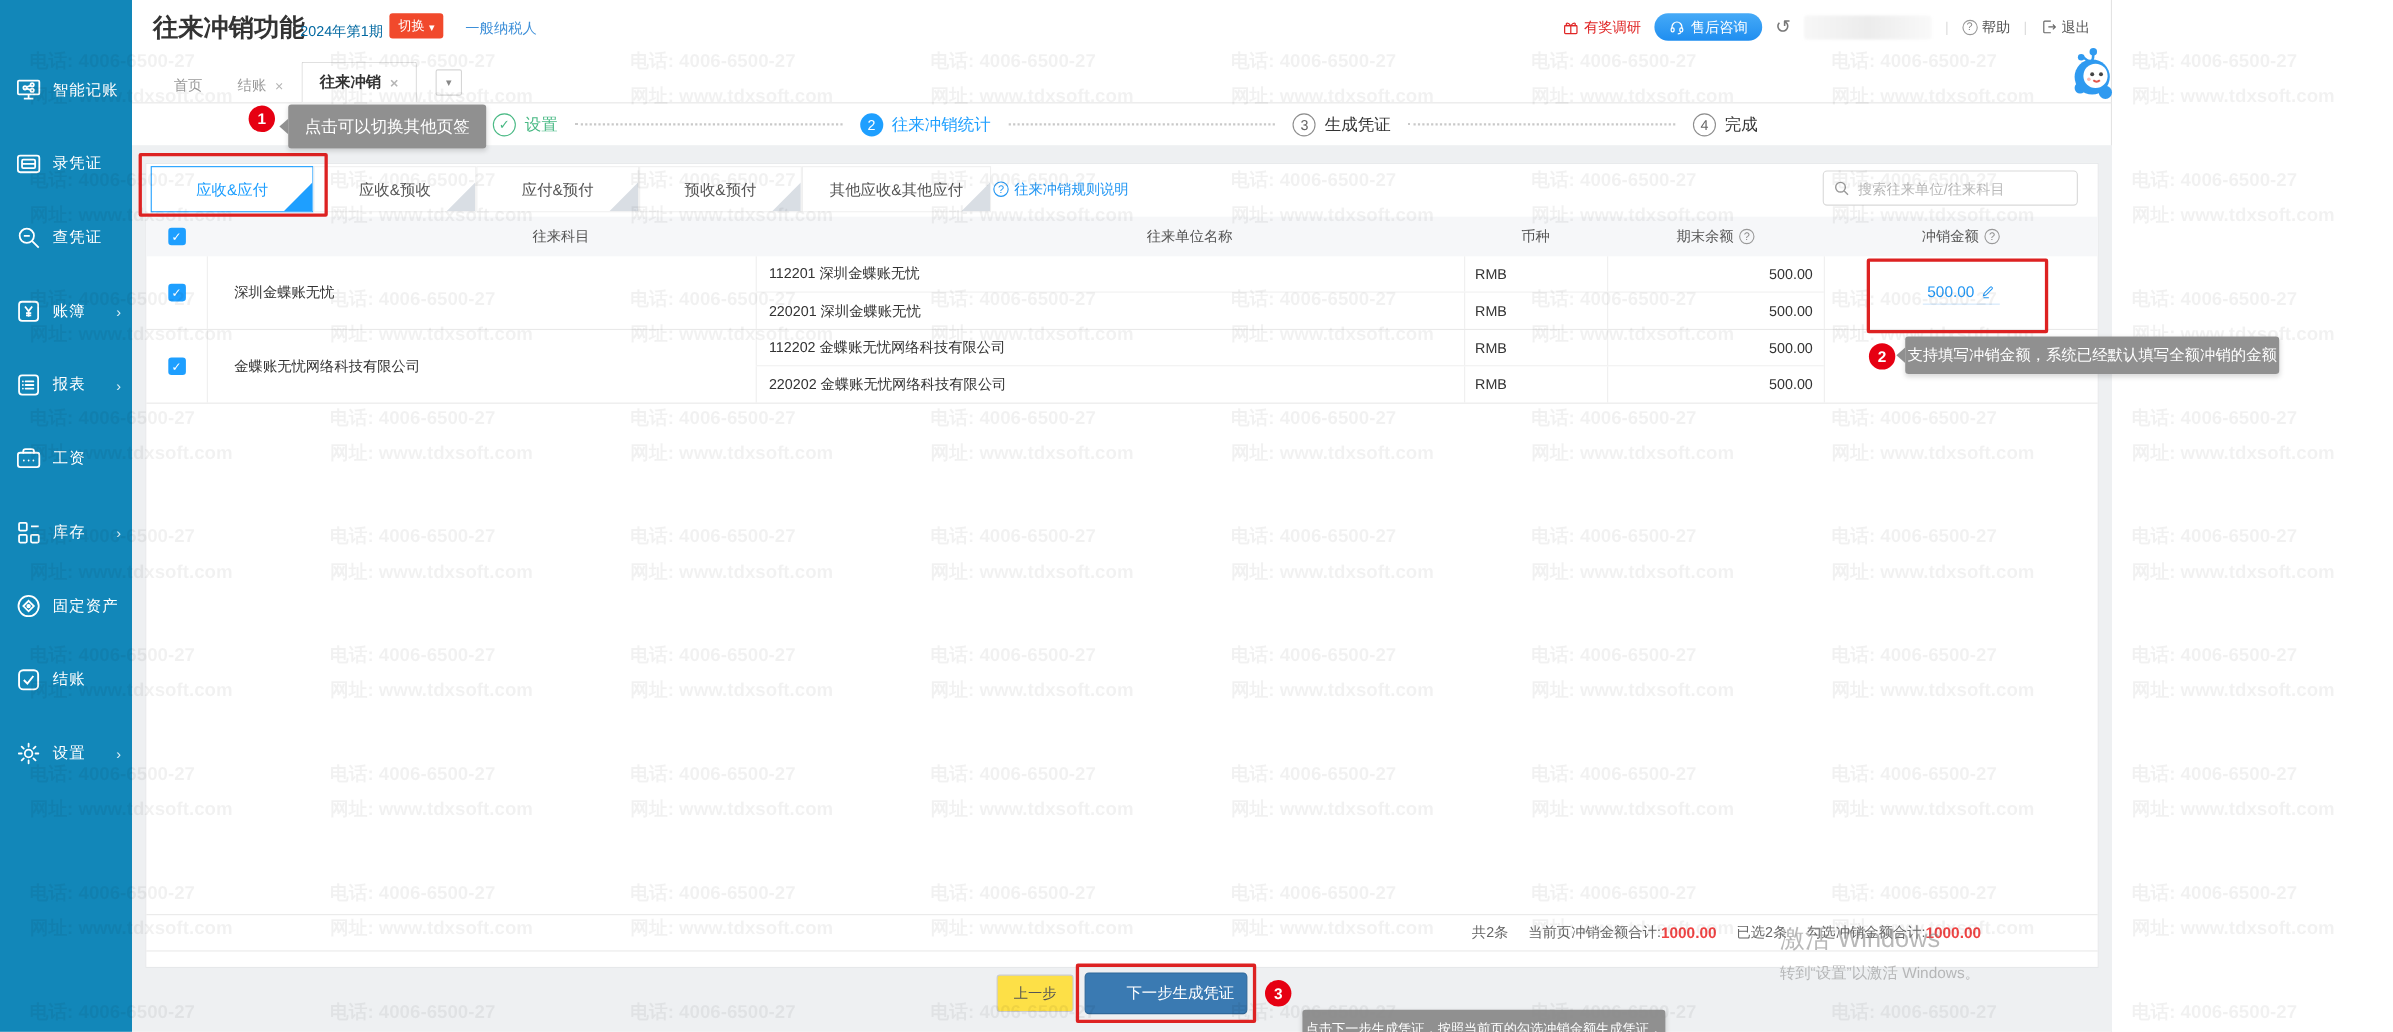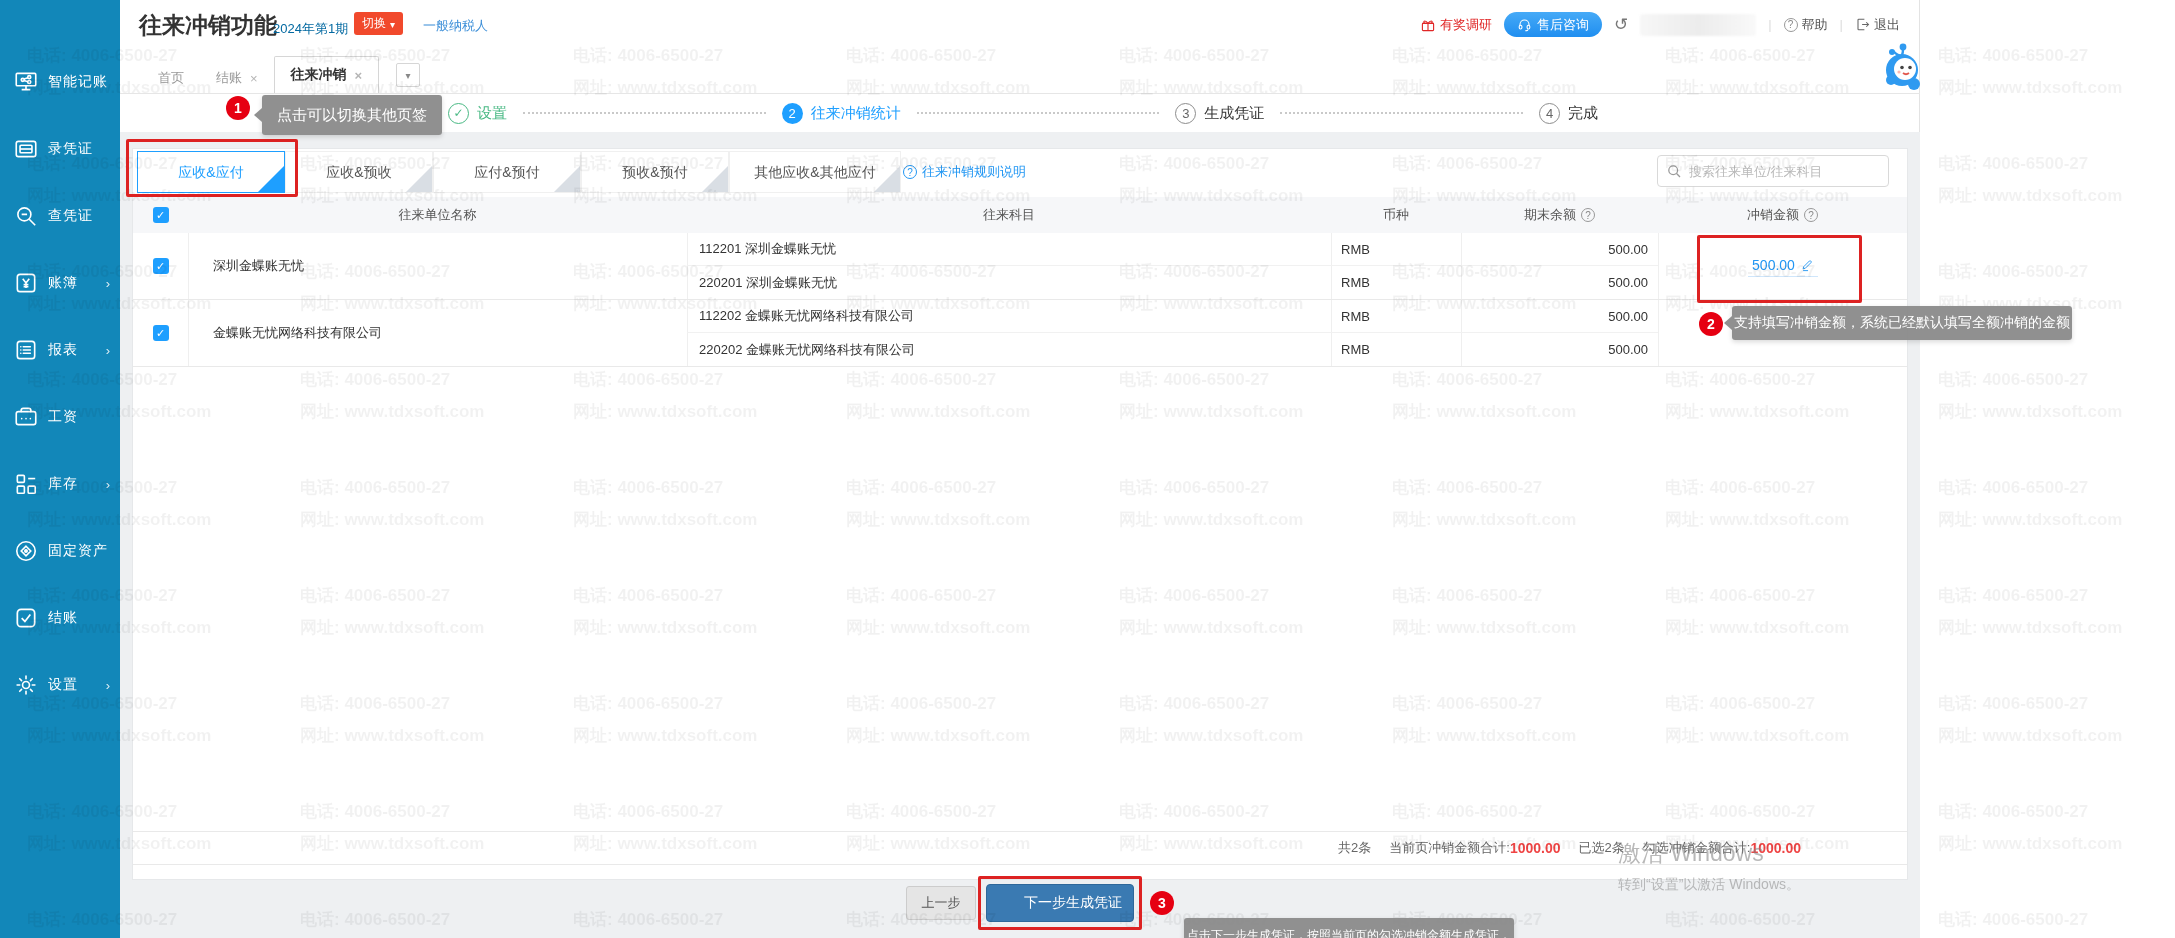--- a/index.html
+++ b/index.html
@@ -113,21 +113,21 @@
   .td-bal { display:flex; align-items:center; justify-content:flex-end; padding-right:10px; border-left:1px solid #efefef; }
   .tg-off { display:flex; align-items:center; justify-content:center; border-left:1px solid #efefef; }
   .off-edit { display:flex; align-items:center; gap:5px; color:#2196f3; font-size:14px; padding:2px 4px 3px; border-bottom:1px solid #cfe6fb; cursor:text; }
   .off-edit svg { width:14px; height:14px; }
 
   
   #summary { position:absolute; left:0; top:682px; width:1774px; height:34px; border-top:1px solid #e9e9e9; border-bottom:1px solid #e9e9e9; display:flex; align-items:center; justify-content:flex-end; padding-right:106px; font-size:13px; color:#666; }
   #summary .num { font-size:14px; font-weight:bold; color:#ef4444; margin-left:0; }
   #summary .seg { margin-left:18px; }
 
-  #prev-btn { position:absolute; left:786px; top:886px; width:70px; height:34px; background:#e5e5e5; border:1px solid #ccc; border-radius:3px; font-size:13px; color:#555; display:flex; align-items:center; justify-content:center; cursor:pointer; }
+  #prev-btn { position:absolute; left:786px; top:886px; width:70px; height:34px; background:#fde047; border:1px solid #ccc; border-radius:3px; font-size:13px; color:#555; display:flex; align-items:center; justify-content:center; cursor:pointer; }
   #next-btn { position:absolute; left:866px; top:884px; width:148px; height:38px; background:#3a7ab2; border:1px solid #2f689a; border-radius:4px; font-size:14px; color:#fff; display:flex; align-items:center; justify-content:center; cursor:pointer;padding-left:26px; }
 
   
   .anno-box { position:absolute; border:3px solid #dd2222; border-radius:2px; z-index:20; pointer-events:none; }
   #anno-box-1 { left:126px; top:139px; width:172px; height:58px; }
   #anno-box-2 { left:1697px; top:235px; width:165px; height:68px; }
   #anno-box-3 { left:978px; top:876px; width:164px; height:54px; }
   .anno-badge { position:absolute; width:24px; height:24px; border-radius:50%; background:#e60012; color:#fff; font-size:14px; font-weight:bold; display:flex; align-items:center; justify-content:center; z-index:22; }
   #anno-badge-1 { left:226px; top:96px; }
   #anno-badge-2 { left:1699px; top:312px; }
@@ -357,22 +357,22 @@
           <path d="M13.2 13.2l4.3 4.3"></path>
         </svg>
       <input id="search-input" placeholder="搜索往来单位/往来科目" style="">
     </div>
 
     <div id="tbl">
       <div id="thead">
           <div class="th c0">
             <div class="cb"></div>
           </div>
+          <div class="th c2">往来科目</div>
           <div class="th c1">往来单位名称</div>
-          <div class="th c2">往来科目</div>
           <div class="th c3">币种</div>
           <div class="th c4">期末余额<div class="qc"></div></div>
           <div class="th c5">冲销金额<div class="qc"></div></div>
         </div>
       <div id="tbody">
           <div class="tgroup">
             <div class="tg-check c0">
               <div class="cb"></div>
             </div>
             <div class="tg-name c1">深圳金蝶账无忧</div>

